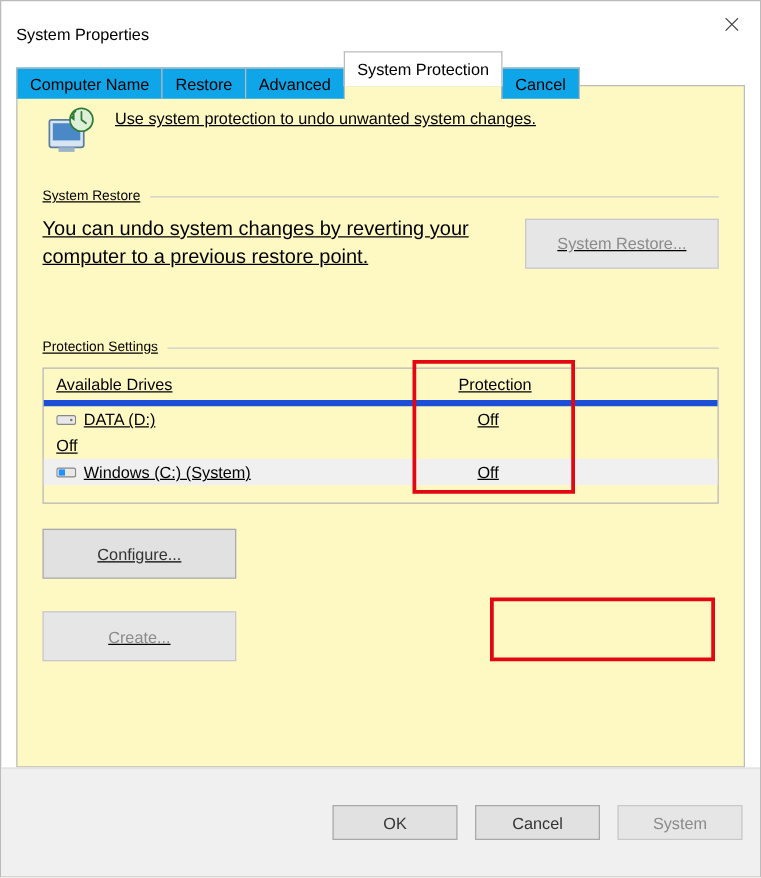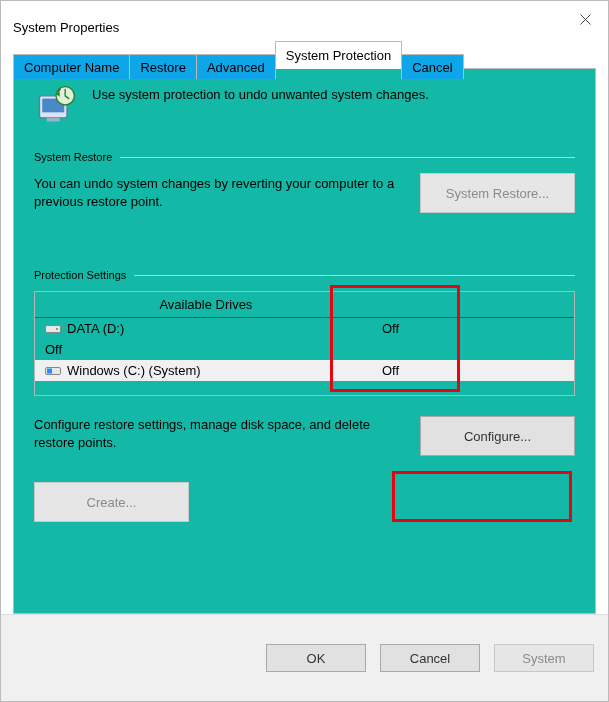--- a/index.html
+++ b/index.html
@@ -6,32 +6,32 @@
   .window{width:609px;height:702px;border:1px solid #bbb;box-sizing:border-box;position:relative;display:flex;flex-direction:column;background:#fff;}
   .titlebar{height:34px;display:flex;align-items:flex-end;padding:0 0 0 12px;color:#000;font-size:13px;}
   .titlebar .title{flex:1;}
   .titlebar .close{width:46px;height:32px;display:flex;align-items:center;justify-content:center;color:#444;}
   .titlebar .close svg{width:11px;height:11px;stroke:#444;stroke-width:1;}
   .body{flex:1;padding:6px 12px 0 12px;box-sizing:border-box;display:flex;flex-direction:column;}
   .tabs{display:flex;align-items:flex-end;height:28px;position:relative;}
   .tab{padding:5px 10px 4px;border:1px solid #bbb;border-bottom:none;background:#fff;font-size:13px;color:#000;position:relative;margin-right:-1px;}
   .tab.inactive{top:10px;background:#0ea5e9;}
   .tab.active{background:#fff;z-index:2;padding-top:6px;padding-bottom:6px;top:0;}
-  .tab-page{border:1px solid #bbb;flex:1;margin-top:-1px;padding:14px 20px 18px 20px;box-sizing:border-box;background:#14b8a6;}
+  .tab-page{border:1px solid #bbb;flex:1;margin-top:-1px;padding:14px 20px 18px 20px;box-sizing:border-box;background:#fef9c3;text-decoration:underline;}
   .intro{display:flex;align-items:flex-start;gap:14px;margin-bottom:24px;}
   .intro-icon{width:44px;height:44px;flex:none;}
   .intro-text{padding-top:4px;font-size:13px;}
   .group-title{display:flex;align-items:center;font-size:11px;margin:22px 0 10px 0;}
   .group-title .line{flex:1;height:1px;background:#ccc;margin-left:8px;}
   .restore-row{display:flex;align-items:center;gap:14px;}
-  .restore-text{flex:1;font-size:13px;line-height:1.35;}
+  .restore-text{flex:1;font-size:16px;line-height:1.35;}
   .wbtn{min-width:155px;height:40px;border:1px solid #a9a9a9;background:#e1e1e1;font-family:inherit;font-size:13px;color:#333;text-align:center;}
   .wbtn.disabled{color:#8a8a8a;background:#e6e6e6;border-color:#c8c8c8;}
   .drive-table{border:1px solid #b5b5b5;margin-top:8px;position:relative;}
-  .dt-head{display:flex;border-bottom:1px solid #1d4ed8;padding:5px 10px;font-size:13px;text-align:center;}
+  .dt-head{display:flex;border-bottom:5px solid #1d4ed8;padding:5px 10px;font-size:13px;}
   .dt-head .col1{width:62%;}
   .dt-head .col2{width:38%;}
   .dt-row{display:flex;padding:3px 10px;align-items:center;font-size:13px;gap:40px;}
   .dt-row .col1{width:62%;display:flex;align-items:center;gap:6px;}
   .dt-row .col2{width:38%;}
   .dt-row.sel{background:#f0f0f0;}
   .drv-ico{width:16px;height:12px;flex:none;display:inline-flex;align-items:center;justify-content:center;}
   .config-row{display:flex;align-items:flex-start;gap:14px;margin-top:20px;}
   .footer{height:54px;display:flex;align-items:center;justify-content:flex-end;gap:14px;padding:16px 14px;background:#f0f0f0;border-top:1px solid #ddd;}
   .footer .wbtn{min-width:100px;height:28px;}
@@ -89,20 +89,21 @@
 
       <div class="group-title" style="margin-top:56px;">
         <span>Protection Settings</span>
         <span class="line"></span>
       </div>
 
       <div style="position:relative;">
         <div class="drive-table">
           <div class="dt-head">
             <div class="col1">Available Drives</div>
+            <div class="col2">Protection</div>
           </div>
           <div class="dt-row">
             <div class="col1">
               <span class="drv-ico">
                 <svg width="16" height="12" viewBox="0 0 16 12">
                     <rect x="0.5" y="2.5" width="15" height="7" rx="1.5" fill="#e8e8e8" stroke="#888"></rect>
                     <circle cx="12" cy="6" r="1" fill="#777"></circle>
                   </svg>
               </span>
               <span>DATA (D:)</span>
@@ -123,21 +124,20 @@
               <span>Windows (C:) (System)</span>
             </div>
             <div class="col2">Off</div>
           </div>
           <div style="height:14px;"></div>
         </div>
         <div class="redbox" style="left:296px;top:-6px;width:130px;height:107px;"></div>
       </div>
 
       <div class="config-row">
-        <div class="restore-text">Configure restore settings, manage disk space, and delete restore points.</div>
         <button class="wbtn">Configure...</button>
       </div>
 
       <div class="config-row" style="position:relative;margin-top:26px;">
         <button class="wbtn disabled">Create...</button>
         <div class="redbox" style="left:358px;top:-11px;width:180px;height:51px;"></div>
       </div>
 
     </div>
   </div>

